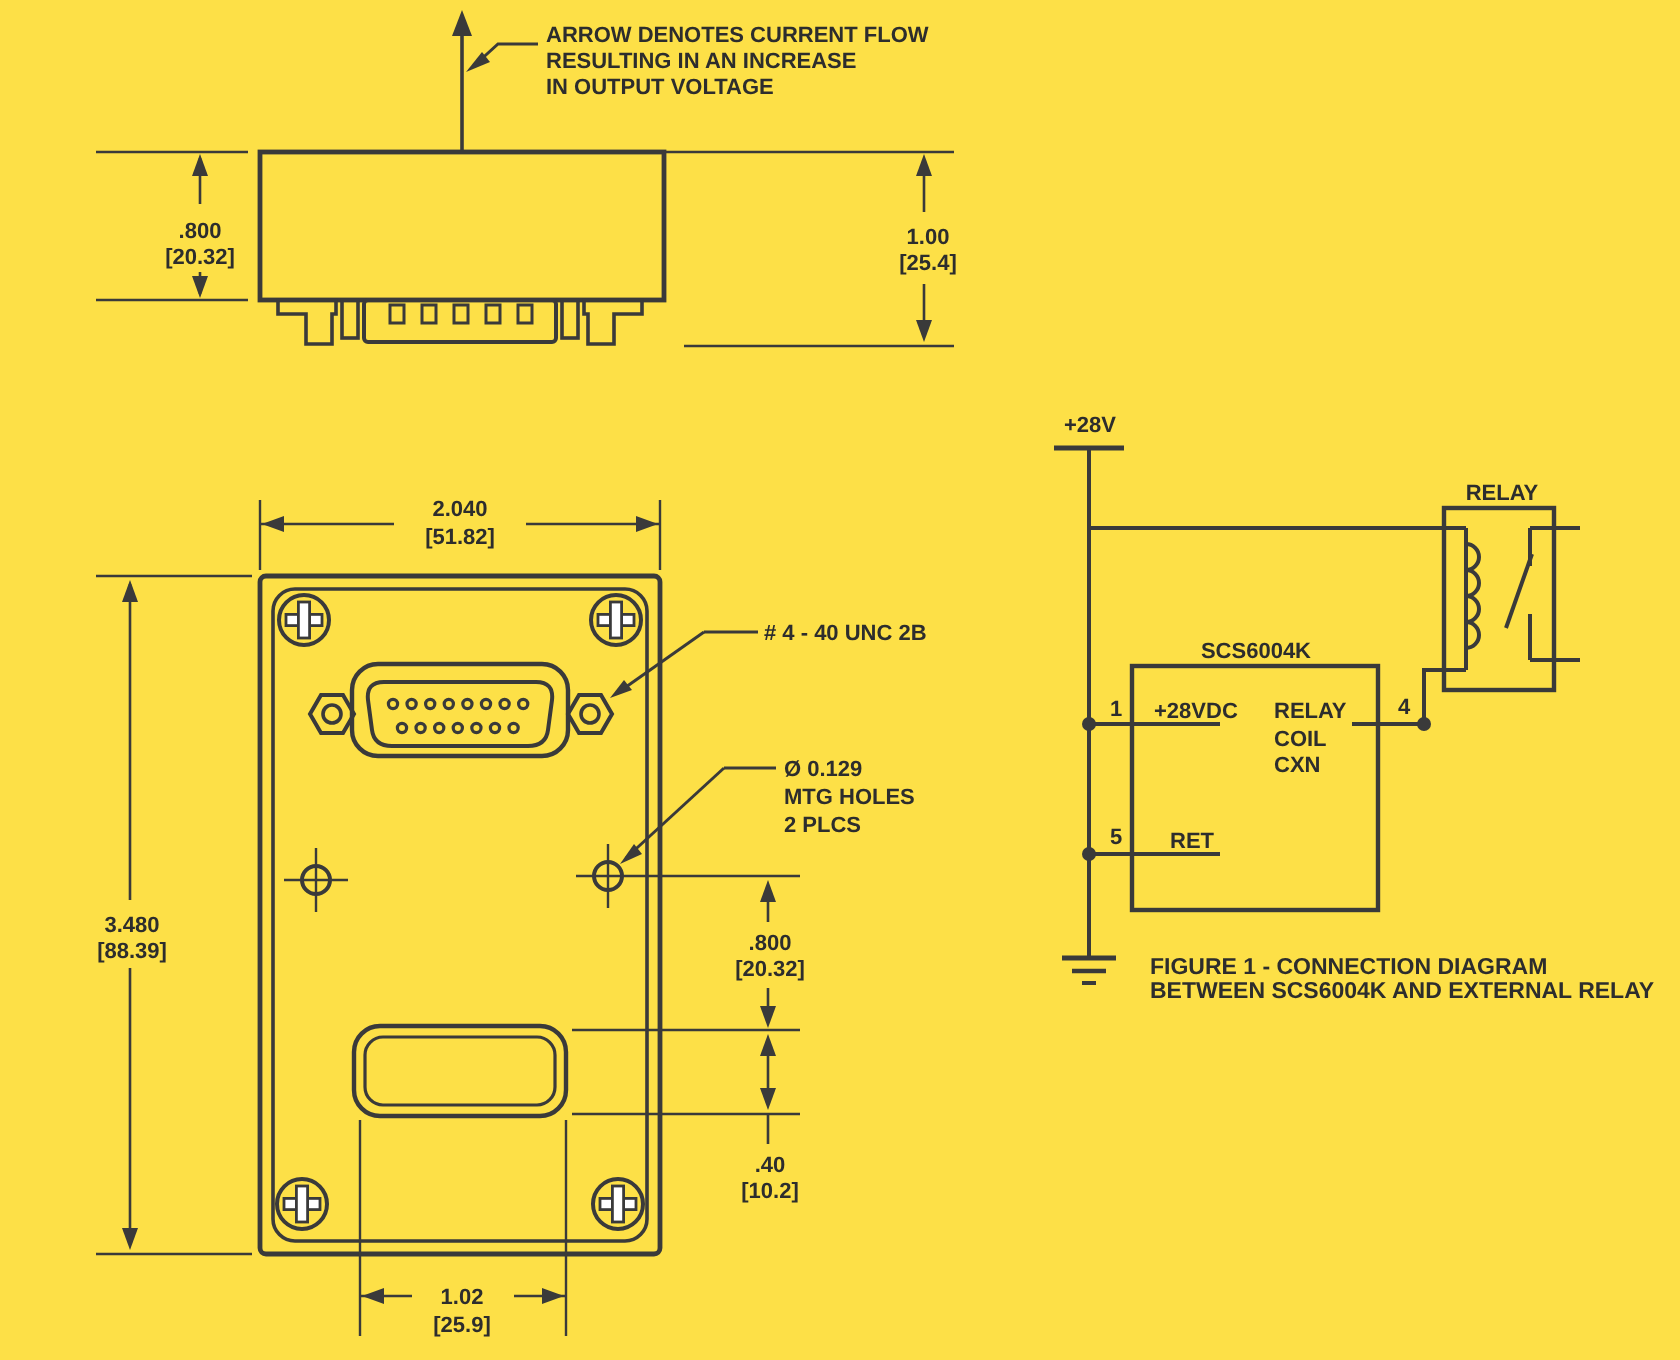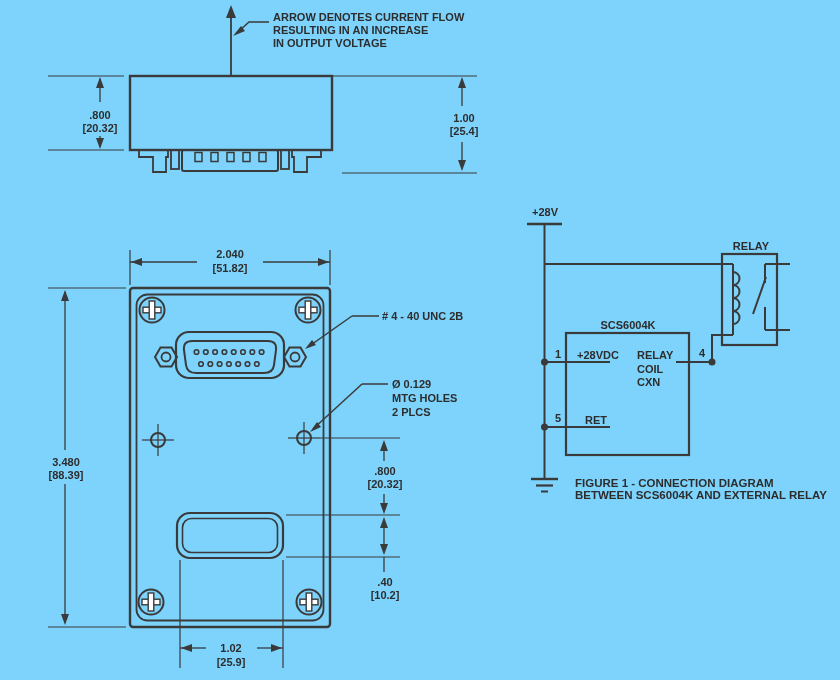--- a/index.html
+++ b/index.html
@@ -1,16 +1,16 @@
 <!DOCTYPE html>
 <html><head>
 <meta charset="utf-8">
 <style>
   html,body{margin:0;padding:0;background:#ffffff;}
-  .page{position:relative;width:840px;height:680px;background:#7dd3fc;overflow:hidden;}
+  .page{position:relative;width:840px;height:680px;background:#fde047;overflow:hidden;}
   svg{position:absolute;top:0;left:0;}
   svg text{
     font-family:"Liberation Sans",sans-serif;
     font-weight:700;
     fill:#2d2d2d;
   }
   .t11{font-size:11px;}
   .t115{font-size:11.5px;}
   .mid{text-anchor:middle;}
   .ln{stroke:#3a3a3a;fill:none;}

